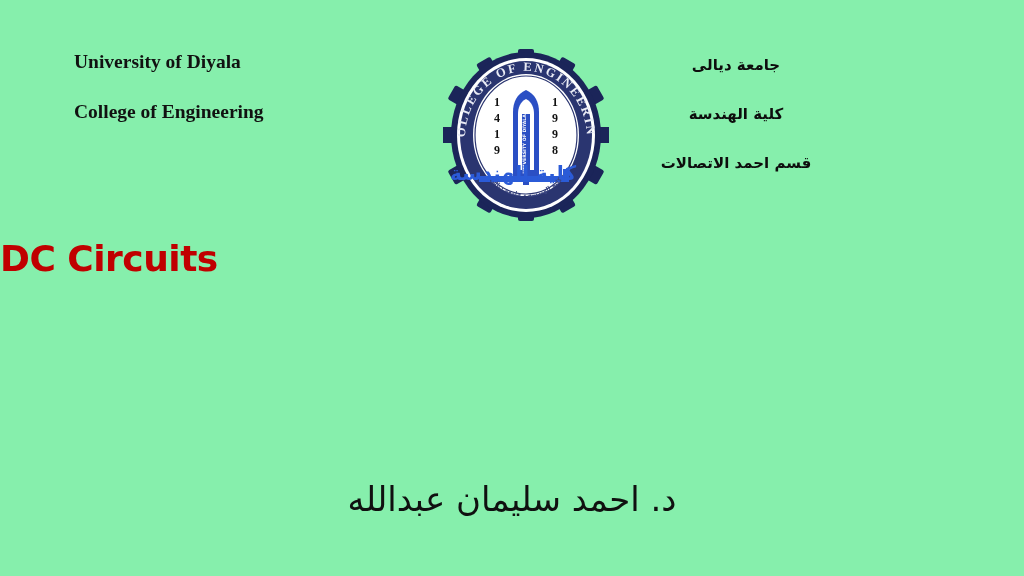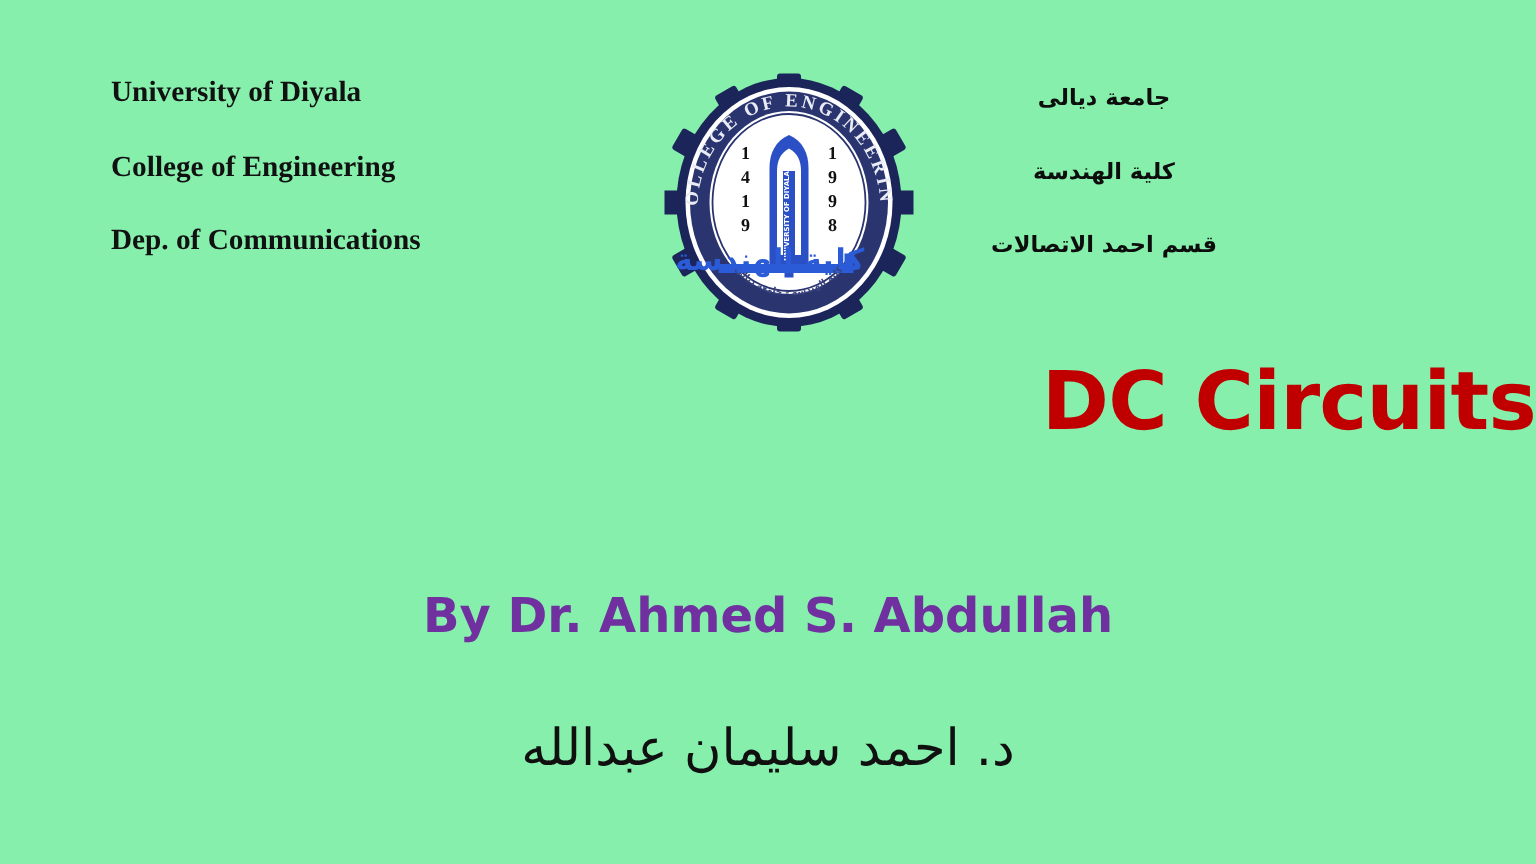--- a/index.html
+++ b/index.html
@@ -64,24 +64,24 @@
     height: 182px;
   }
   .logo-wrap svg { display: block; width: 100%; height: 100%; }
 
   
   .title-main {
     position: absolute;
     left: 0;
     right: 0;
     top: 240px;
-    text-align: right;
-    font-family: "DejaVu Sans", sans-serif;
-    font-weight: bold;
-    font-size: 54px;
+    text-align: left;
+    font-family: "DejaVu Sans", sans-serif;
+    font-weight: bold;
+    font-size: 36px;
     line-height: 1.05;
     color: #C00000;
     letter-spacing: -0.5px;
   }
   .title-sub {
     position: absolute;
     left: 0;
     right: 0;
     top: 315px;
     text-align: center;
@@ -117,21 +117,20 @@
   }
 </style>
 </head>
 <body>
 
 <div id="slide">
 
   <div class="header-left">
     <div class="hline">University of Diyala</div>
     <div class="hline">College of Engineering</div>
-    <div class="hline">Dep. of Communications</div>
   </div>
 
   <div class="header-right">
     <div class="hline-ar">جامعة ديالى</div>
     <div class="hline-ar">كلية الهندسة</div>
     <div class="hline-ar">قسم احمد الاتصالات</div>
   </div>
 
   <div class="logo-wrap">
     <svg viewBox="0 0 166 182" xmlns="http://www.w3.org/2000/svg">
@@ -228,16 +227,15 @@
         <text x="70" y="136" font-family="DejaVu Sans, sans-serif" font-size="20" font-weight="bold" fill="#2B5BD7" text-anchor="middle" direction="rtl">كلية الهندسة</text>
       </g>
 
       <text font-family="DejaVu Sans, sans-serif" font-size="6.2" font-weight="bold" fill="#3a4580" letter-spacing="0.6">
         <textPath href="#arcBottom" startOffset="50%" text-anchor="middle">كلية الهندسة - جامعة ديالى</textPath>
       </text>
     </svg>
   </div>
 
   <div class="title-main">DC Circuits</div>
-  <div class="byline">By Dr. Ahmed S. Abdullah</div>
   <div class="byline-ar">د. احمد سليمان عبدالله</div>
 
 </div>
 
 </body></html>

